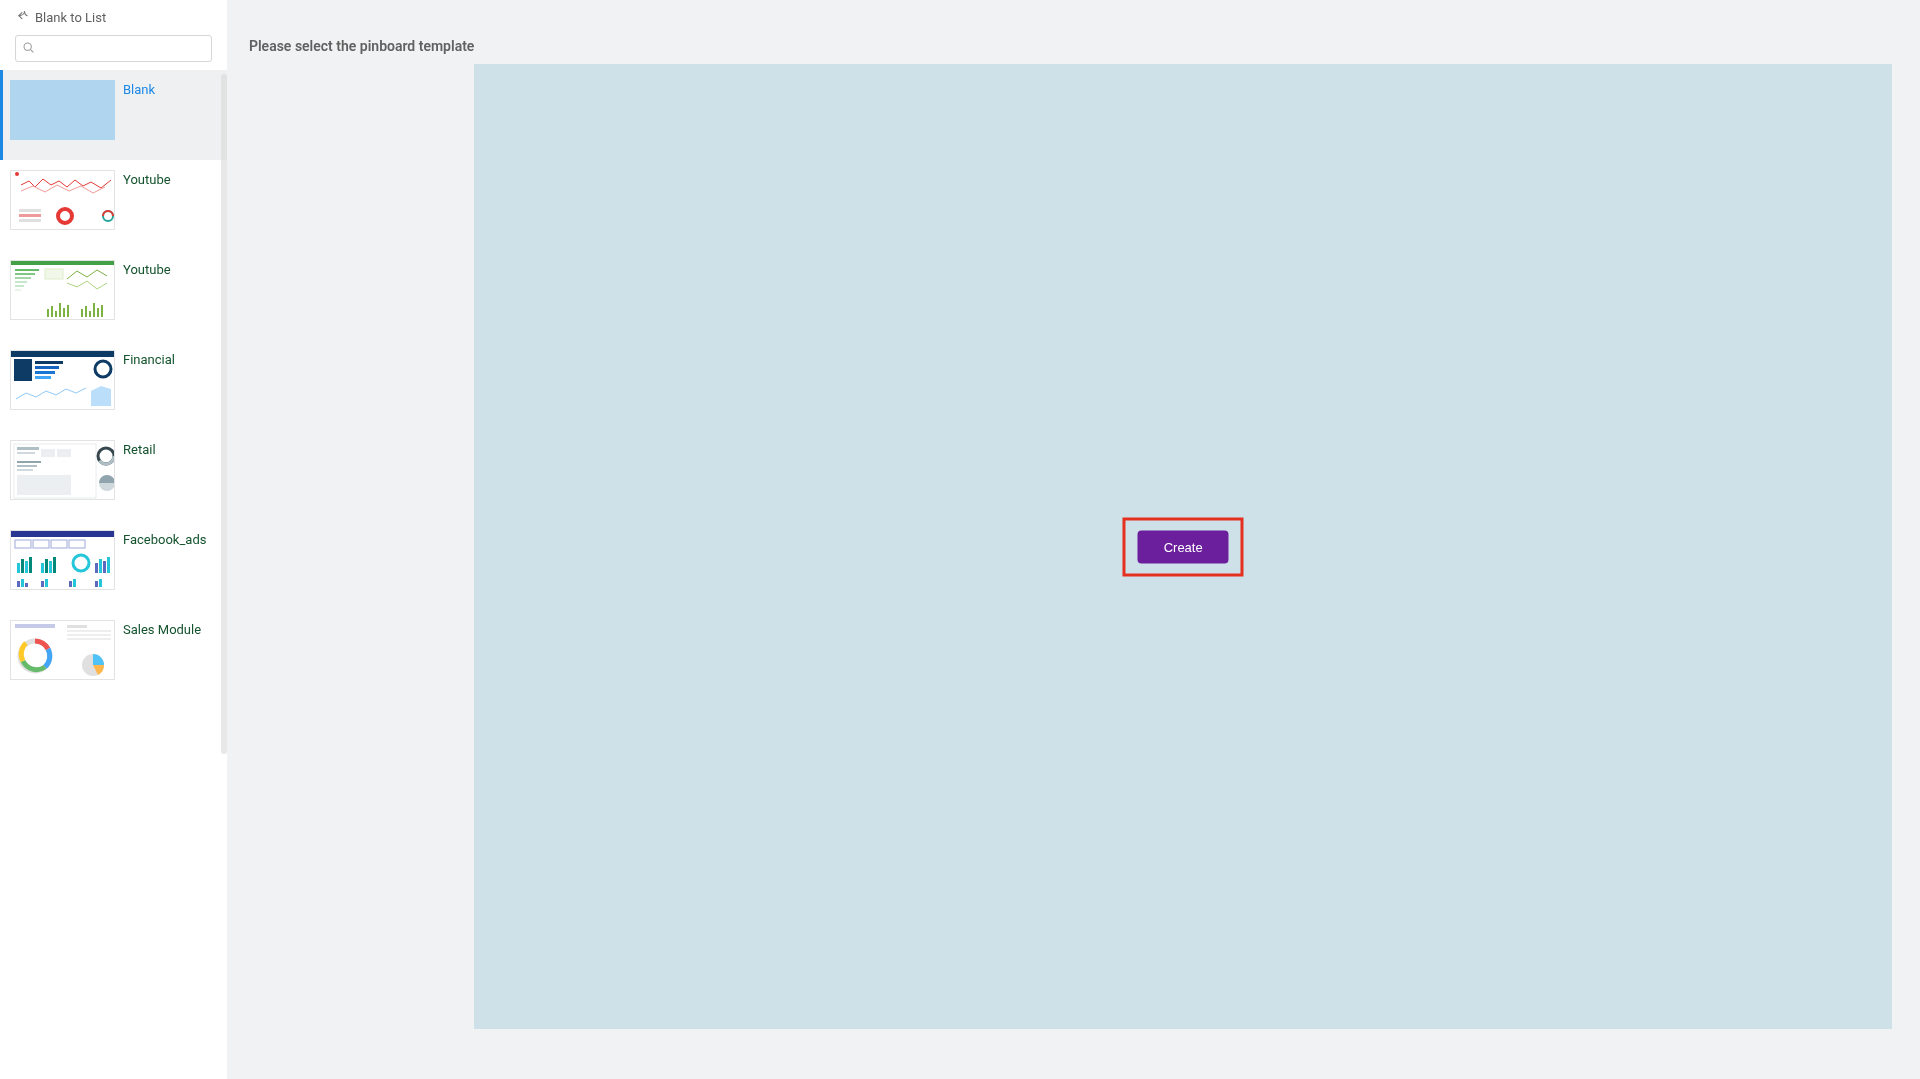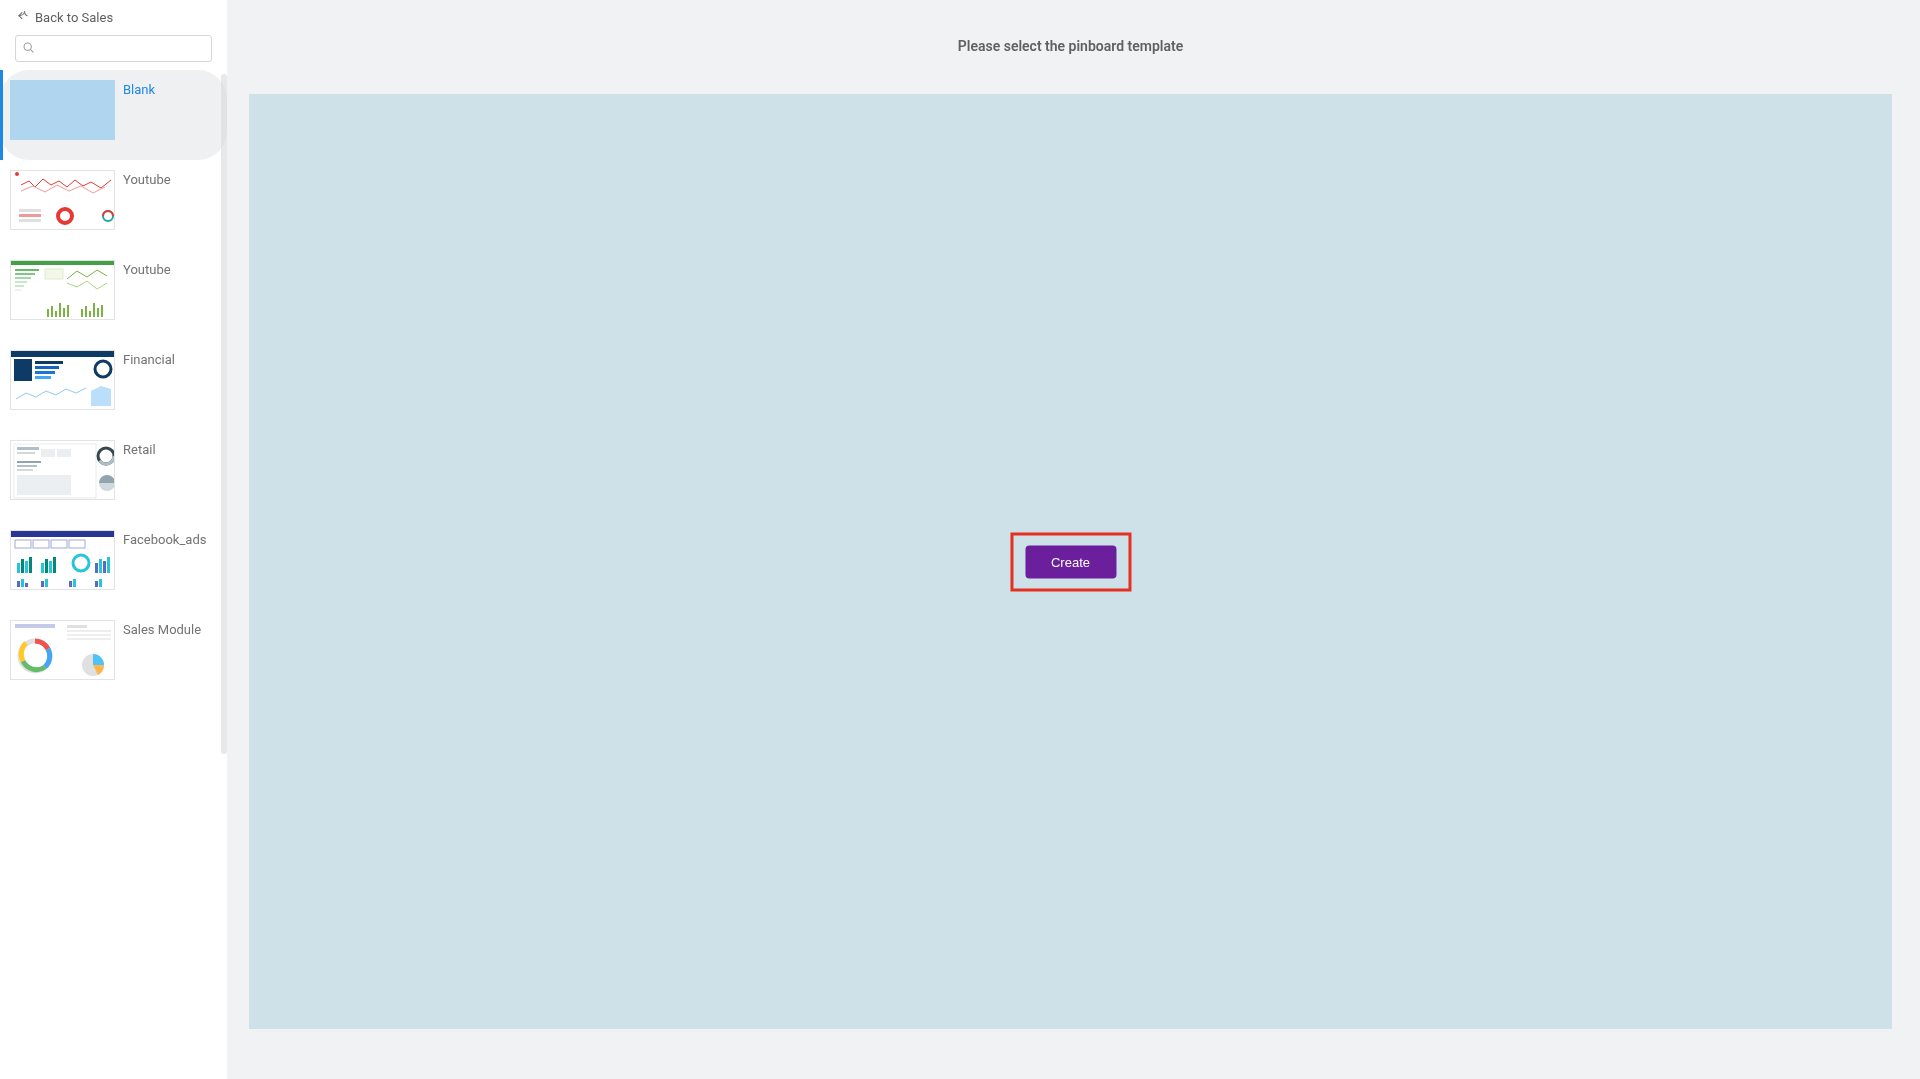--- a/index.html
+++ b/index.html
@@ -10,30 +10,30 @@
   .sidebar { width: 227px; height: 100%; background: #ffffff; display: flex; flex-direction: column; position: relative; }
   .sidebar-scroll { position: absolute; right: 0; top: 74px; width: 6px; height: 680px; background: #d9d9d9; border-radius: 3px; opacity: 0.6; }
   .back-link { display: flex; align-items: center; gap: 6px; padding: 10px 14px 8px 17px; color: #5f5f5f; font-size: 13px; cursor: pointer; }
   .back-link svg { width: 12px; height: 12px; stroke: #777; fill: none; }
   .search-wrap { padding: 2px 15px 8px 15px; }
   .search-box { position: relative; border: 1px solid #d6d6d6; border-radius: 3px; height: 27px; display: flex; align-items: center; padding: 0 6px; }
   .search-box svg { width: 13px; height: 13px; stroke: #9a9a9a; fill: none; }
   .search-box input { border: none; outline: none; width: 100%; font-size: 13px; margin-left: 4px; color: #444; }
 
   .template-list { flex: 1; overflow-y: auto; }
-  .template-item { display: flex; align-items: flex-start; padding: 10px 10px 10px 10px; cursor: pointer; gap: 8px; min-height: 90px; border-radius: 29px; }
+  .template-item { display: flex; align-items: flex-start; padding: 10px 10px 10px 10px; cursor: pointer; gap: 8px; min-height: 90px; }
   .template-item.selected { background: #eef0f1; position: relative; border: none; }
   .template-item.selected::before { content: ""; position: absolute; left: 0; top: 0; bottom: 0; width: 3px; background: #1e88e5; }
   .thumb { width: 105px; height: 60px; border: 1px solid #e3e3e3; background: #fff; flex-shrink: 0; position: relative; overflow: hidden; }
   .thumb.blank { background: #b0d5ee; border: none; }
-  .template-label { color: #737373; font-size: 13px; margin-top: 2px; }
+  .template-label { color: #14532d; font-size: 13px; margin-top: 2px; }
   .template-item.selected .template-label { color: #1e88e5; }
 
   
-  .main { flex: 1; display: flex; flex-direction: column; padding: 24px 28px 50px 22px; }
+  .main { flex: 1; display: flex; flex-direction: row; padding: 24px 28px 50px 22px; }
   .main-title { text-align: center; color: #616161; font-weight: 600; font-size: 14px; margin-top: 14px; }
   .preview { margin-top: 40px; flex: 1; background: #cfe1e8; position: relative; }
   .create-highlight { position: absolute; left: 50%; top: 50%; transform: translate(-50%, -50%); border: 3px solid #e53020; padding: 10px 12px; }
   .create-btn { background: #6b1f9c; color: #ffffff; border: none; border-radius: 4px; padding: 9px 26px; font-size: 13px; cursor: pointer; }
 
   
   .template-list::-webkit-scrollbar { width: 0; }
 </style>
 </head>
 <body>
@@ -43,21 +43,21 @@
   <div class="sidebar">
 
     <div class="back-link">
       <span>
         <svg viewBox="0 0 16 16" stroke-width="1.5" stroke-linecap="round" stroke-linejoin="round">
           <path d="M6.5 3.5 L2.5 7.5 L6.5 11.5"></path>
           <path d="M2.5 7.5 C7 7.5 10 5 10 2"></path>
           <path d="M10 2 C10 5 12 7.5 13.5 7.5"></path>
         </svg>
       </span>
-      <span>Back to Sales</span>
+      <span>Blank to List</span>
     </div>
 
     <div class="search-wrap">
       <div class="search-box">
         <span>
           <svg viewBox="0 0 16 16" stroke-width="1.3">
             <circle cx="7" cy="7" r="4.5"></circle>
             <line x1="10.5" y1="10.5" x2="14" y2="14"></line>
           </svg>
         </span>

